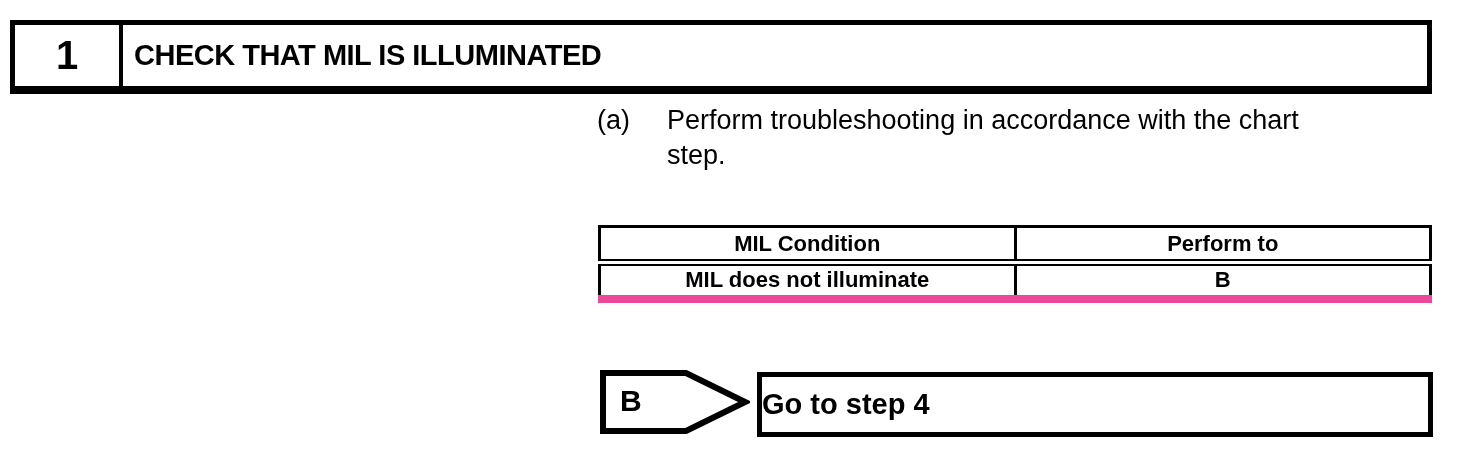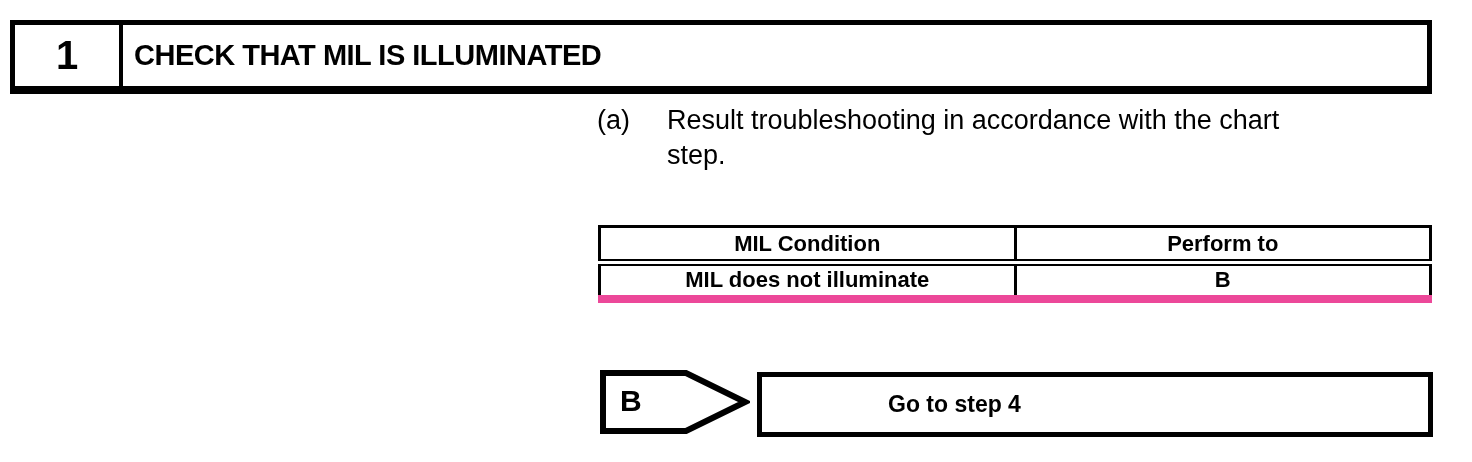--- a/index.html
+++ b/index.html
@@ -96,38 +96,37 @@
   .goto-box {
     position: absolute;
     left: 757px; top: 372px;
     width: 676px; height: 65px;
     border: 5px solid #000;
     background: #fff;
     display: flex;
     align-items: center;
   }
   .goto-text {
-    padding-left: 126px;
-    font-size: 23px;
+    font-size: 29px;
     font-weight: bold;
     white-space: nowrap;
   }
 </style>
 </head>
 <body>
 
 <div class="step-header">
   <div class="step-number-cell">1</div>
   <div class="step-title-cell">CHECK THAT MIL IS ILLUMINATED</div>
 </div>
 
 <div class="instruction">
   <div class="instruction-label">(a)</div>
   <div class="instruction-lines">
-    <div>Result troubleshooting in accordance with the chart</div>
+    <div>Perform troubleshooting in accordance with the chart</div>
     <div>step.</div>
     <div class="result-label">Result</div>
   </div>
 </div>
 
 <table class="result-table">
   <colgroup>
       <col>
       <col>
     </colgroup>

